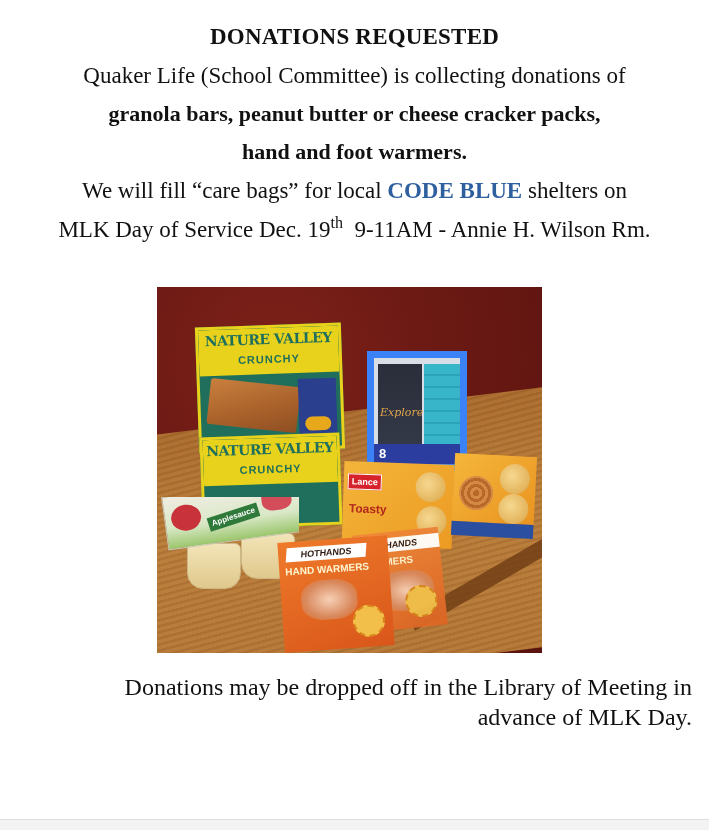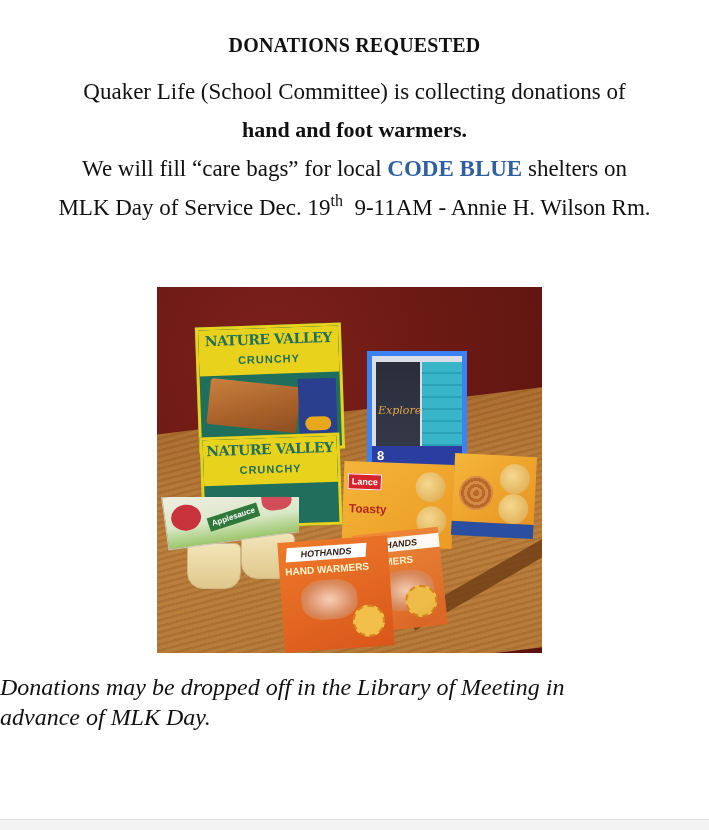--- a/index.html
+++ b/index.html
@@ -25,24 +25,24 @@
     .header-block {
       position: absolute;
       left: 0;
       top: 16px;
       width: 709px;
       text-align: center;
     }
     .title {
       font-family: "Liberation Serif", serif;
       font-weight: bold;
-      font-size: 20px;
+      font-size: 23px;
       line-height: 34px;
       letter-spacing: 0.2px;
-      margin: 12px;
+      margin: 4px;
       color: #111;
     }
     .line {
       font-size: 23px;
       line-height: 35px;
       margin: 4px;
       white-space: nowrap;
       color: #111;
     }
     .line.bold {
@@ -145,21 +145,21 @@
       background: #2a3f8e;
     }
     .nv-tag .badge {
       position: absolute; left: 6px; bottom: 6px; width: 26px; height: 14px;
       background: #e8a81b; border-radius: 7px;
     }
     
     .kleenex {
       left: 210px; top: 64px; width: 100px; height: 120px;
       background: #d9dde6;
-      border: 5px solid #3b82f6;
+      border: 7px solid #3b82f6;
     }
     .kx-dark {
       position: absolute; left: 4px; top: 6px; width: 44px; height: 92px;
       background: linear-gradient(180deg, #2a2e3a 0%, #353a4a 100%);
     }
     .kx-dark .script {
       position: absolute; left: 2px; top: 42px; font-family: "DejaVu Serif", serif; font-style: italic;
       color: #e0a44a; font-size: 11px;
     }
     .kx-teal {
@@ -257,22 +257,21 @@
     .hh-seal {
       position: absolute; right: 8px; bottom: 10px; width: 28px; height: 28px; border-radius: 50%;
       background: #f2c04a; border: 2px dashed #d9861c;
     }
 
     .footer-block {
       position: absolute;
       left: 0;
       top: 672px;
       width: 692px;
-      text-align: left;
-      font-style: italic;
+      text-align: right;
     }
     .footer-line {
       font-family: "Liberation Serif", serif;
       font-size: 24px;
       line-height: 30px;
       margin: 0;
       color: #111;
       white-space: nowrap;
     }
     .bottom-bar {
@@ -285,20 +284,21 @@
     }
   </style>
 </head>
 <body>
 
 <div class="flyer">
 
   <div class="header-block">
     <p class="title">DONATIONS REQUESTED</p>
     <p class="line">Quaker Life (School Committee) is collecting donations of</p>
+    <p class="line bold">granola bars, peanut butter or cheese cracker packs,</p>
     <p class="line bold">hand and foot warmers.</p>
     <p class="line"><span>We will fill “care bags” for local </span><span class="code-blue">CODE BLUE</span><span> shelters on</span></p>
     <p class="line"><span>MLK Day of Service Dec. 19</span><sup class="ord">th</sup><span>&nbsp; 9-11AM - Annie H. Wilson Rm.</span></p>
   </div>
 
   <div class="photo" title="Donation items: Nature Valley Crunchy granola bars, Kleenex tissue packs, Lance Toasty and peanut butter crackers, applesauce cups, HotHands hand warmers">
     <div class="wall"></div>
     <div class="table"></div>
     <div class="table-edge"></div>
 

